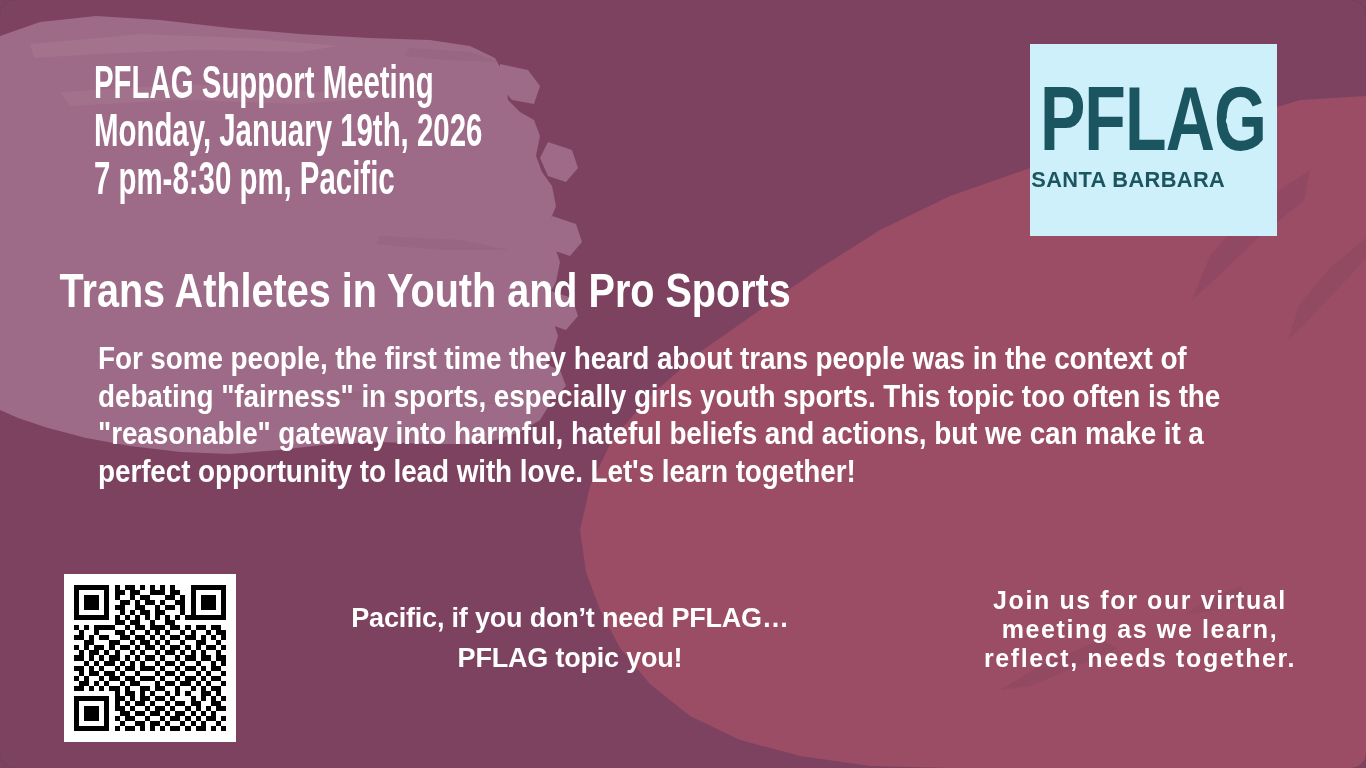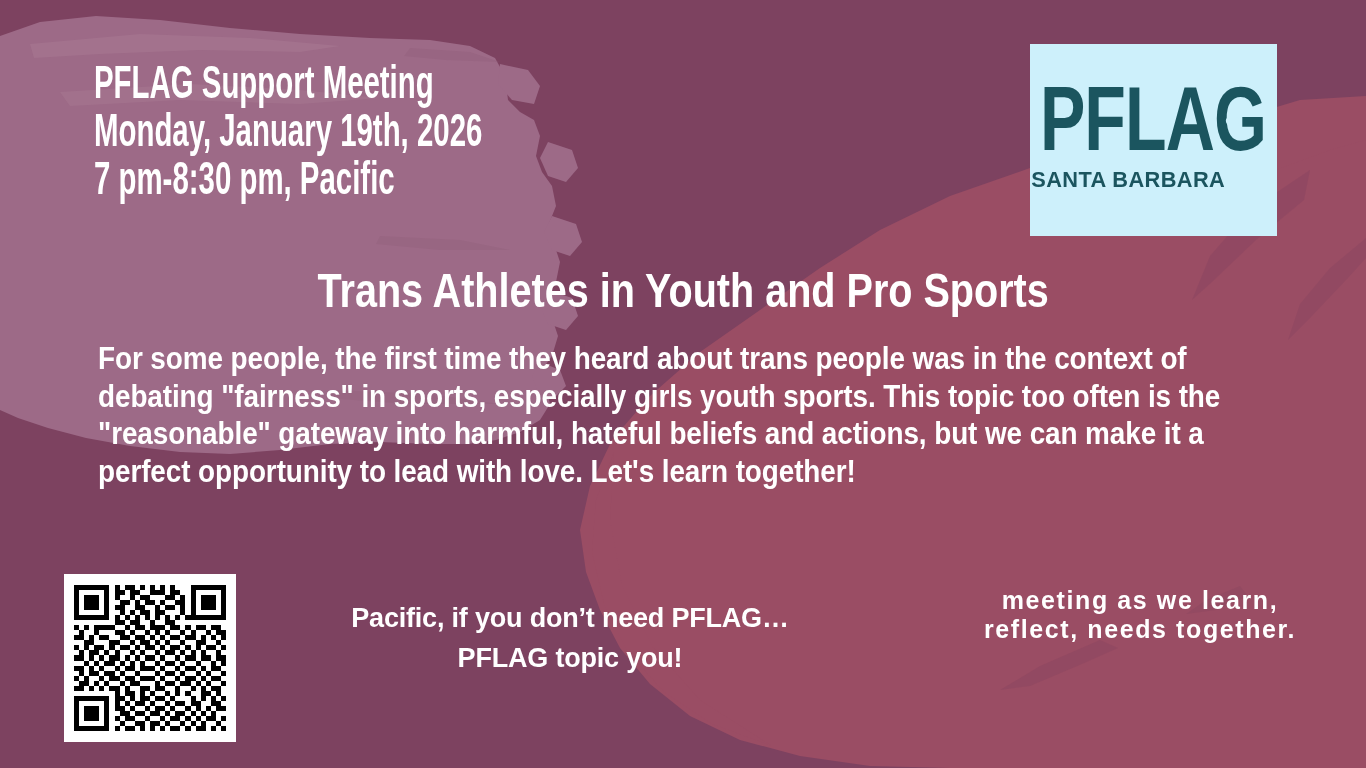--- a/index.html
+++ b/index.html
@@ -5,20 +5,21 @@
 <style>
   html,body{margin:0;padding:0;}
   body{
     width:1366px;height:768px;overflow:hidden;
     font-family:"Liberation Sans", sans-serif;
     background:#7d4260;
   }
   #flyer{
     position:relative;width:1366px;height:768px;overflow:hidden;
     background:#404040;
+    border-radius:15px;
   }
   
   .bg-layer{position:absolute;inset:0;width:100%;height:100%;}
   .bg-layer svg{display:block;width:1366px;height:768px;}
 
   
   #logo-box{
     position:absolute;left:1030px;top:44px;width:247px;height:192px;
     background:#cdf0fb;
     display:flex;flex-direction:column;justify-content:center;
@@ -69,21 +70,21 @@
     line-height:48px;
     letter-spacing:0px;
     transform:scaleX(0.70) scaleY(1.12);
     transform-origin:left top;
     white-space:nowrap;
     height:48px;
   }
 
   #event-title{
     position:absolute;left:0;top:265px;width:1366px;
-    text-align:center;
+    text-align:left;
   }
   #event-title span{
     display:inline-block;
     font-family:"Liberation Sans", sans-serif;
     font-weight:bold;
     font-size:46px;
     line-height:50px;
     color:#ffffff;
     transform:scaleX(0.86) scaleY(1.06);
     white-space:nowrap;
@@ -722,17 +723,18 @@
         </g>
     </svg>
   </div>
 
   <div id="support-note">
     <p>Pacific, if you don’t need PFLAG…</p>
     <p>PFLAG topic you!</p>
   </div>
 
   <div id="invitation">
+    <p>Join us for our virtual</p>
     <p>meeting as we learn,</p>
     <p>reflect, needs together.</p>
   </div>
 
 </div>
 
 </body></html>

